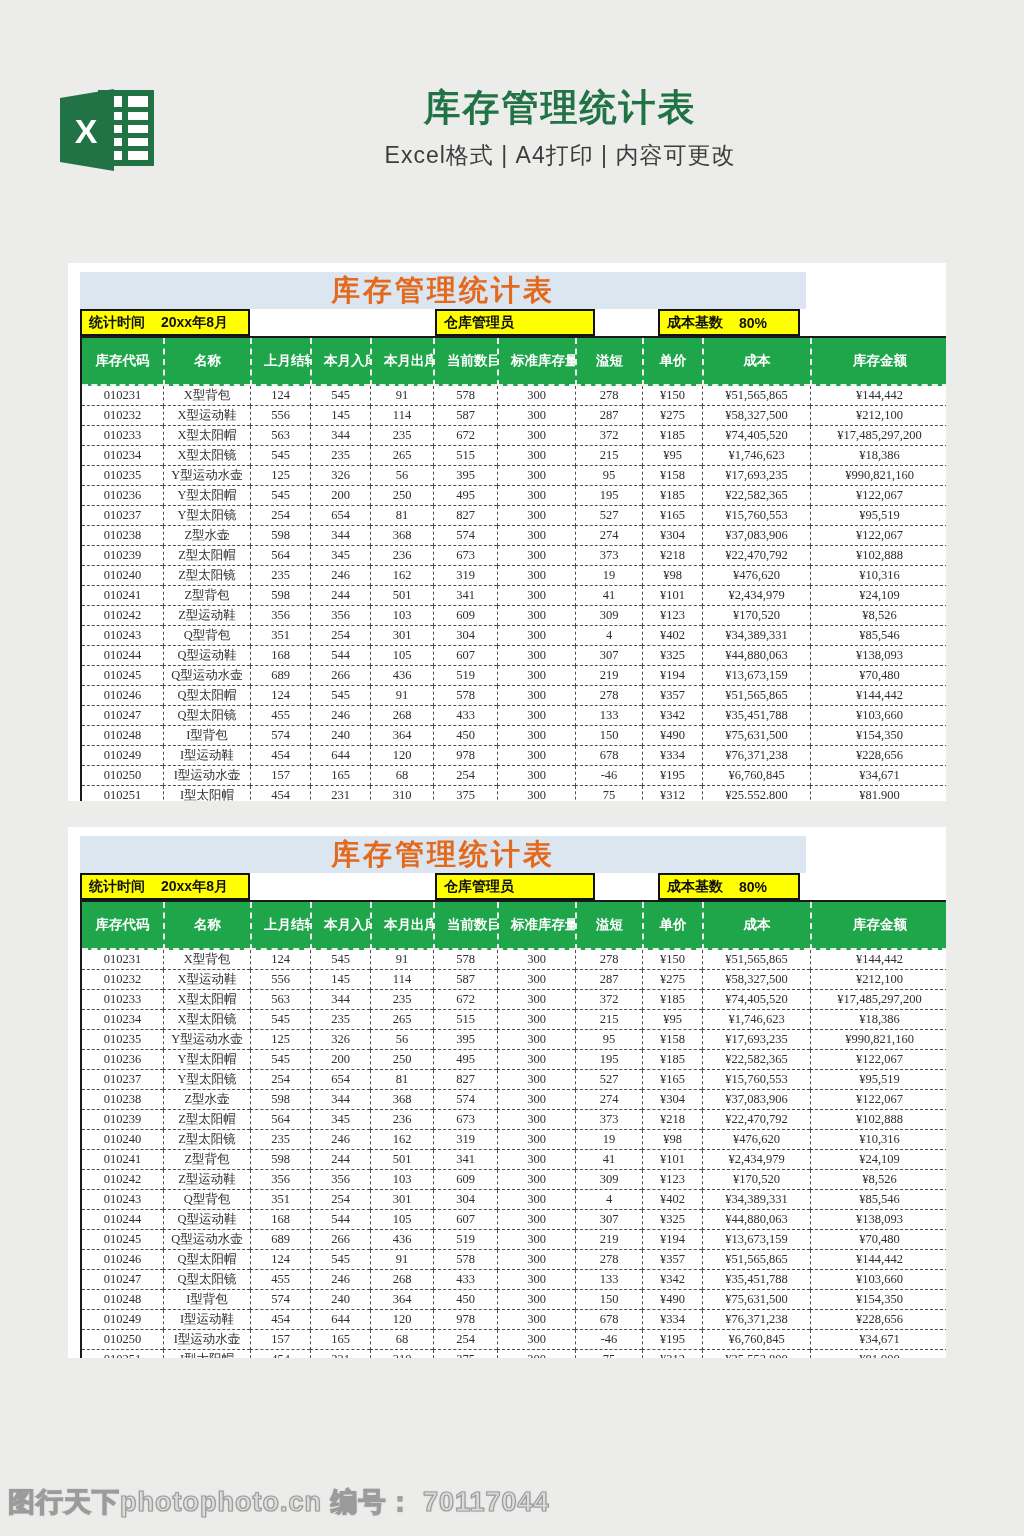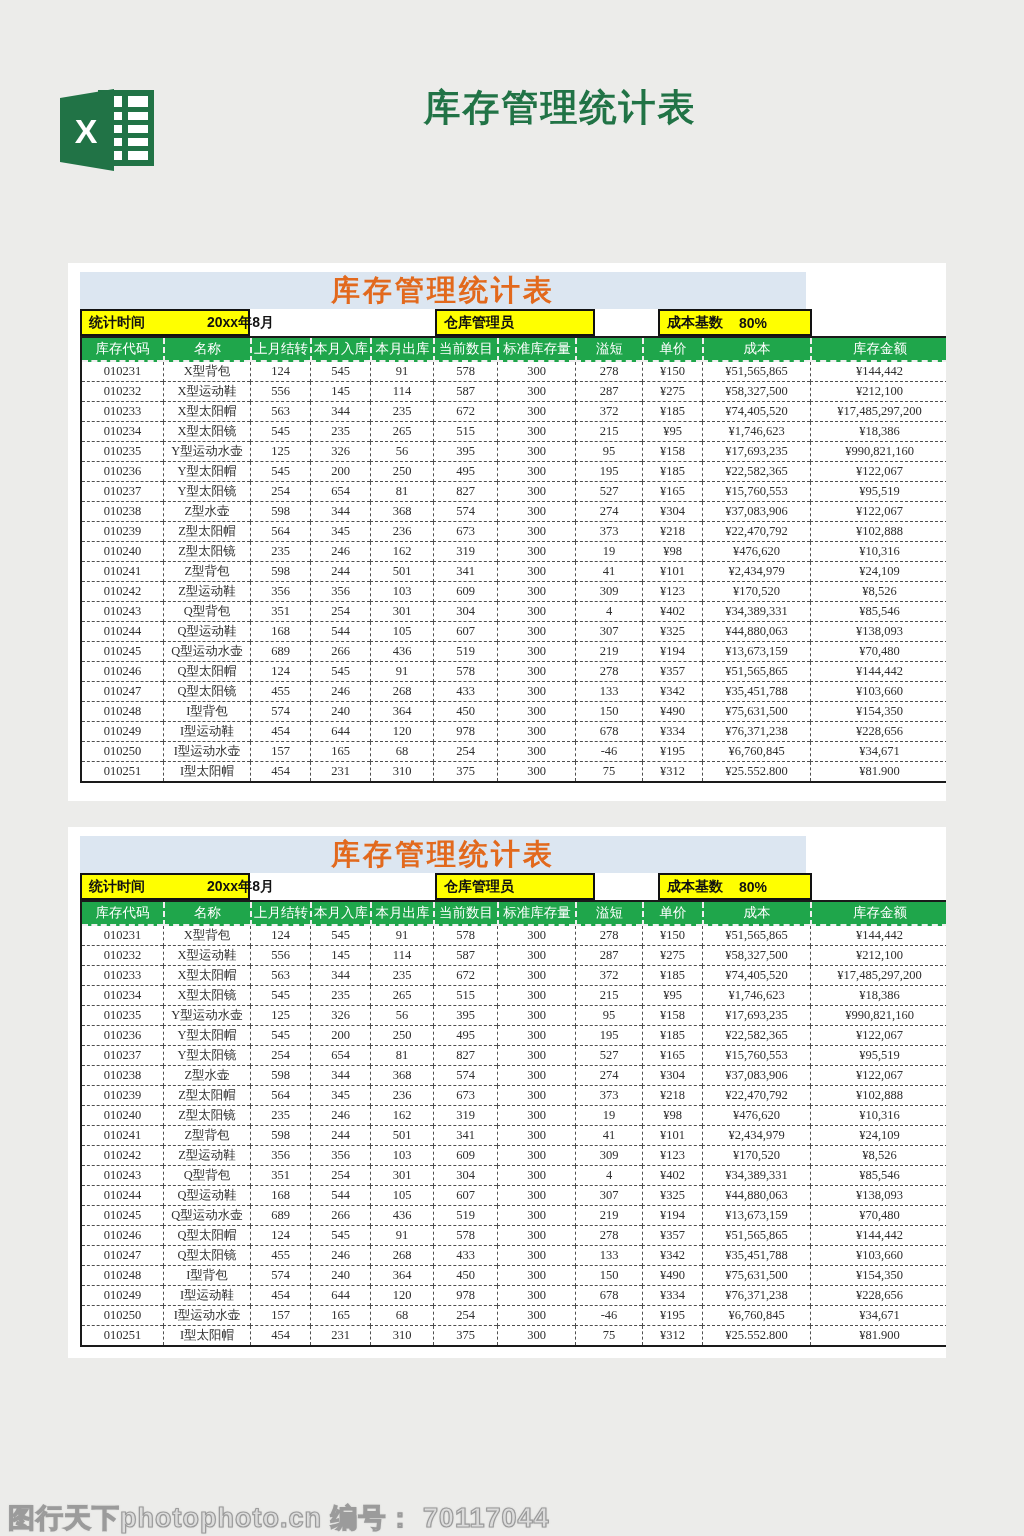--- a/index.html
+++ b/index.html
@@ -34,52 +34,52 @@
   }
   .band-title{
     font-family:"Liberation Serif", serif;
     font-size:29px;color:#e2691d;line-height:37px;letter-spacing:3px;font-weight:bold;
   }
   .info-row{width:866px;height:27px;display:flex;align-items:stretch;}
   .ibox{
     background:#ffff00;border:2px solid #121212;box-sizing:border-box;
     display:flex;align-items:center;font-weight:bold;font-size:14px;color:#111;
   }
-  .ibox-1{width:170px;gap:46px;}
+  .ibox-1{width:170px;}
   .ibox-2{width:160px;}
-  .ibox-3{width:154px;}
+  .ibox-3{width:142px;}
   .igap-1{width:185px;}
   .igap-2{width:63px;}
   .ilabel{padding-left:7px;white-space:nowrap;}
   .ival{margin-left:16px;white-space:nowrap;}
   
   table.sheet{
     border-collapse:separate;border-spacing:0;table-layout:fixed;
     width:866px;border:2px solid #1a1a1a;
     font-family:"Liberation Serif","DejaVu Serif", serif;
     font-size:12.5px;color:#2e2e2e;
   }
   table.sheet th{
     background:#1fa64b;color:#ffffff;
     font-family:"Liberation Sans", sans-serif;
-    font-size:13.5px;font-weight:normal;height:22px;padding:0;
+    font-size:13.5px;font-weight:bold;height:22px;padding:12px;
     border-left:2px dashed #efefef;border-bottom:2px dashed #efefef;
     overflow:hidden;white-space:nowrap;
   }
   table.sheet th:first-child{border-left:none;}
   table.sheet td{
     text-align:center;height:19px;padding:0;line-height:1;
     border-left:1px dashed #4f4f4f;border-bottom:1px dashed #4f4f4f;
     overflow:hidden;white-space:nowrap;
   }
   table.sheet td:first-child{border-left:none;}
   table.sheet tr:last-child td{border-bottom:none;margin-top:12px;}
   
   .watermark{
-    position:absolute;left:8px;bottom:0;
+    position:absolute;left:8px;bottom:16px;
     font-size:27px;font-weight:bold;letter-spacing:1px;
     color:rgba(255,255,255,0.55);
     -webkit-text-stroke:1.2px #9b9b9b;
     text-shadow:0 0 2px rgba(120,120,120,0.55);
     white-space:nowrap;
   }
 </style>
 </head>
 <body>
 
@@ -94,20 +94,21 @@
         <rect x="46" y="32" width="44" height="5"></rect>
         <rect x="46" y="45" width="44" height="5"></rect>
         <rect x="46" y="58" width="44" height="5"></rect>
       </g>
       <polygon points="2,10 56,1 56,83 2,74" fill="#217346"></polygon>
       <text x="28" y="55" text-anchor="middle" font-family="Liberation Sans, sans-serif" font-size="34" font-weight="bold" fill="#ffffff">X</text>
     </svg>
   </div>
   <div class="head-text">
     <h1 class="head-title">库存管理统计表</h1>
+    <p class="head-subtitle">Excel格式 | A4打印 | 内容可更改</p>
   </div>
 </header>
 
 <section class="panel panel-1">
   <div class="band">
     <span class="band-title">库存管理统计表</span>
   </div>
   <div class="info-row">
     <div class="ibox ibox-1">
       <span class="ilabel">统计时间</span>

